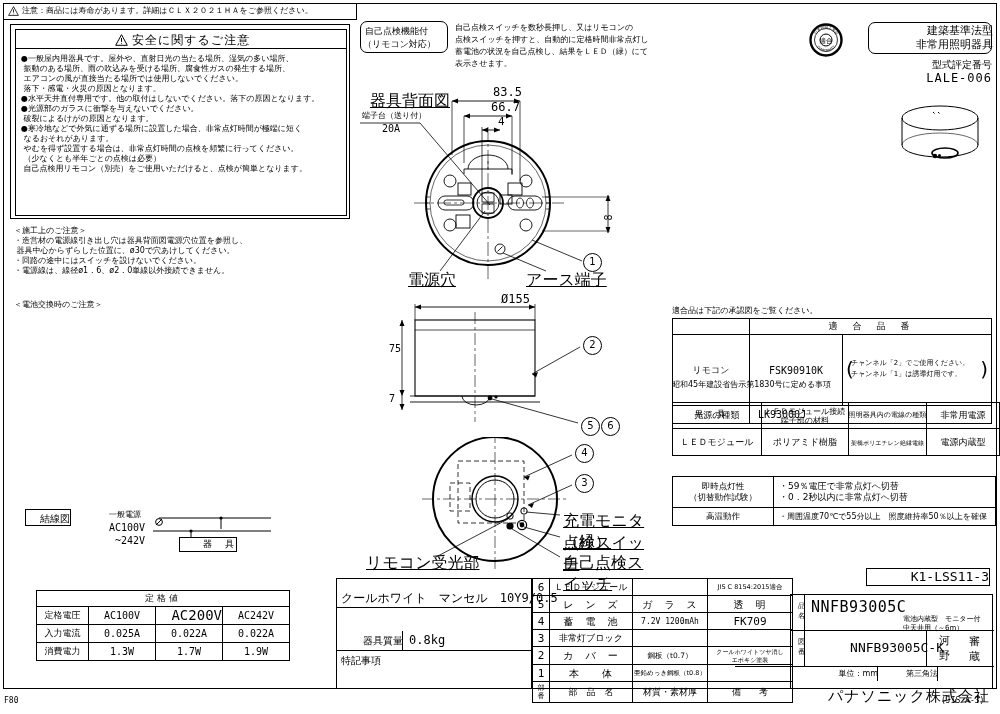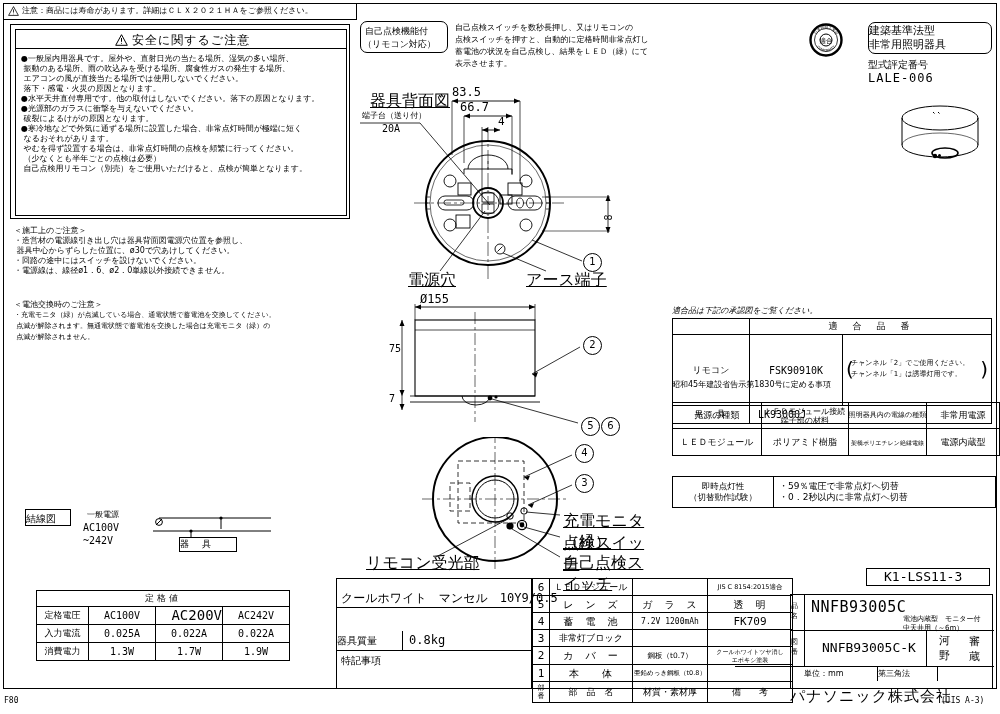--- a/index.html
+++ b/index.html
@@ -10,21 +10,21 @@
   
   .frame{border:1px solid #000;}
   .rnd{border-radius:7px;}
   .t8{font-size:8px;line-height:10px;white-space:pre;}
   .t7{font-size:7px;line-height:8.5px;white-space:pre;}
   .t10{font-size:10px;line-height:13px;white-space:pre;}
   .t11{font-size:11px;line-height:14px;white-space:pre;}
   .t12{font-size:12px;line-height:15px;white-space:pre;}
   .t13{font-size:13px;line-height:16px;white-space:pre;padding-left:17px;}
   .t15{font-size:15px;line-height:18px;white-space:pre;}
-  .ctr{text-align:left;}
+  .ctr{text-align:right;}
   .mono{font-family:"DejaVu Sans Mono","Liberation Mono",monospace;}
   .ul{text-decoration:underline;}
   
   #page-border{left:3px;top:3px;width:994px;height:686px;border:1px solid #000;}
   
   table{border-collapse:collapse;}
   table.g td,table.g th{border:1px solid #000;padding:0;text-align:center;
         font-weight:normal;font-size:9px;line-height:11px;white-space:pre;}
   
   .bub{width:17px;height:17px;border:1px solid #000;border-radius:50%;
@@ -72,23 +72,20 @@
 <div class="abs" style="left:14px;top:226px;width:340px;">
   <div class="t8">＜施工上のご注意＞</div>
   <div class="t8">・造営材の電源線引き出し穴は器具背面図電源穴位置を参照し、
  器具中心からずらした位置に、ø30で穴あけしてください。</div>
   <div class="t8">・回路の途中にはスイッチを設けないでください。</div>
   <div class="t8">・電源線は、線径ø1．6、ø2．0単線以外接続できません。</div>
 </div>
 
 <div class="abs" style="left:14px;top:300px;width:345px;">
   <div class="t8">＜電池交換時のご注意＞</div>
-  <div class="t7" style="line-height:11px;">・充電モニタ（緑）が点滅している場合、通電状態で蓄電池を交換してください。
- 点滅が解除されます。無通電状態で蓄電池を交換した場合は充電モニタ（緑）の
- 点滅が解除されません。</div>
 </div>
 
 <div class="abs" style="left:25px;top:505px;width:310px;height:60px;">
   <div class="abs bx frame t10 ctr" style="left:0px;top:4px;width:46px;height:17px;padding-top:2px;">結線図</div>
   <div class="abs t8 ctr" style="left:62px;top:5px;width:54px;">一般電源</div>
   <div class="abs t10 ctr mono" style="left:58px;top:16px;width:62px;">AC100V</div>
   <div class="abs t10 ctr mono" style="left:58px;top:29px;width:62px;">~242V</div>
 
   <svg class="abs" style="left:128px;top:4px;" width="120" height="40">
     <line x1="6" y1="9" x2="118" y2="9" stroke="#000" stroke-width="1"></line>
@@ -331,21 +328,21 @@
     <polygon points="166,40 172,38.5 170,43.5" fill="#000"></polygon>
     <line x1="214" y1="48" x2="170" y2="68" stroke="#000" stroke-width="0.8"></line>
     <polygon points="170,68 176,66 174,71" fill="#000"></polygon>
     <line x1="202" y1="78" x2="168" y2="75" stroke="#000" stroke-width="0.8"></line>
     <line x1="202" y1="100" x2="166" y2="90" stroke="#000" stroke-width="0.8"></line>
     <line x1="202" y1="120" x2="154" y2="92" stroke="#000" stroke-width="0.8"></line>
     <line x1="78" y1="120" x2="150" y2="82" stroke="#000" stroke-width="0.8"></line>
   </svg>
 </div>
 
-<div class="abs t8" style="left:672px;top:306px;font-style:italic;">適合品は下記の承認図をご覧ください。</div>
+<div class="abs t8" style="left:672px;top:306px;">適合品は下記の承認図をご覧ください。</div>
 <div class="abs" style="left:672px;top:318px;">
   <table class="g">
     <tbody>
         <tr>
       <td style="width:76px;height:15px;border-right:1px solid #000;"></td>
       <td colspan="2" style="width:240px;letter-spacing:3px;font-size:9px;">適　合　品　番</td>
     </tr>
     <tr>
       <td style="height:28px;">リモコン</td>
       <td class="mono" style="width:92px;font-size:10px;">FSK90910K</td>
@@ -388,20 +385,24 @@
 </div>
 
 <div class="abs" style="left:672px;top:476px;">
   <table class="g">
     <tbody>
         <tr>
       <td style="width:100px;height:30px;font-size:8.5px;line-height:11px;">即時点灯性
 （切替動作試験）</td>
       <td style="width:216px;text-align:left;padding-left:5px;font-size:9px;line-height:11px;">・59％電圧で非常点灯へ切替
 ・0．2秒以内に非常点灯へ切替</td>
+    </tr>
+    <tr>
+      <td style="height:17px;font-size:8.5px;">高温動作</td>
+      <td style="text-align:left;padding-left:5px;font-size:8px;">・周囲温度70℃で55分以上　照度維持率50％以上を確保</td>
     </tr>
   </tbody>
     </table>
 </div>
 
 <div class="abs bx frame t13 ctr mono" style="left:866px;top:568px;width:124px;height:18px;line-height:16px;">K1-LSS11-3</div>
 
 <div class="abs bx" style="left:336px;top:578px;width:196px;height:111px;border:1px solid #000;">
   <div class="abs bx" style="left:0;top:9px;width:196px;height:20px;border-bottom:1px solid #000;">
     <div class="abs t12 mono" style="left:4px;top:3px;">クールホワイト　マンセル　10Y9/0.5</div>

